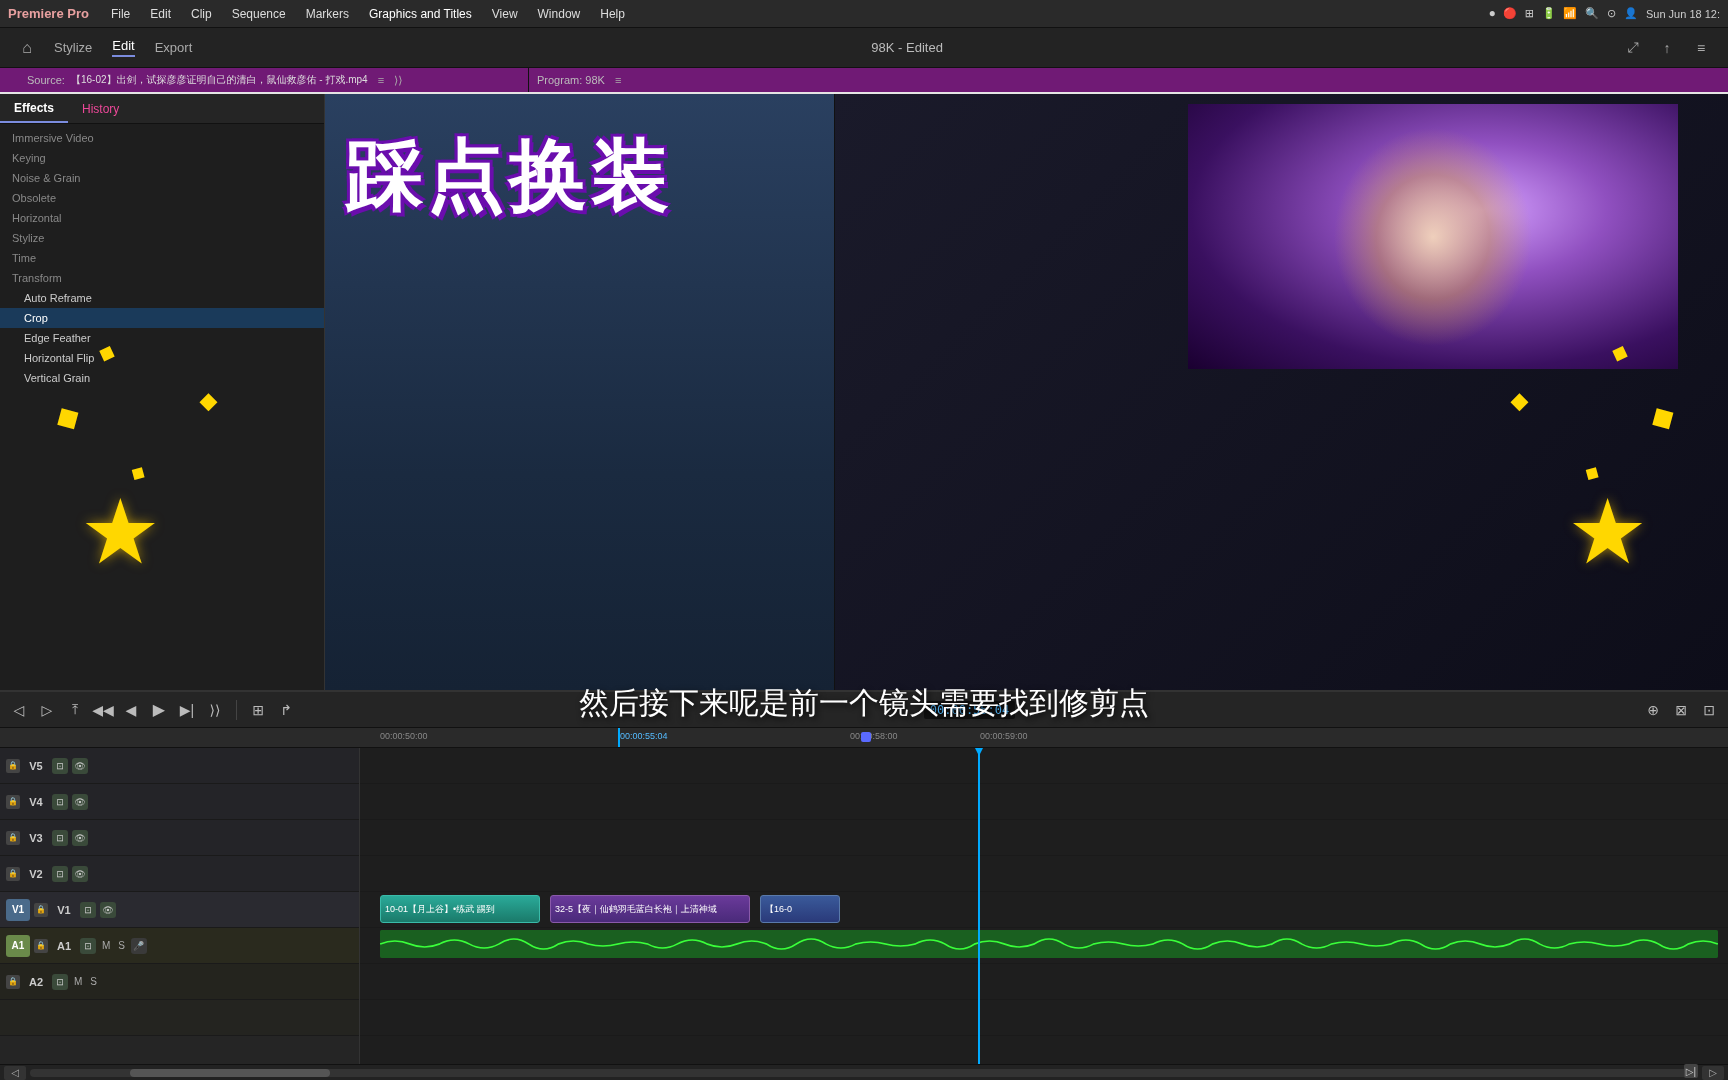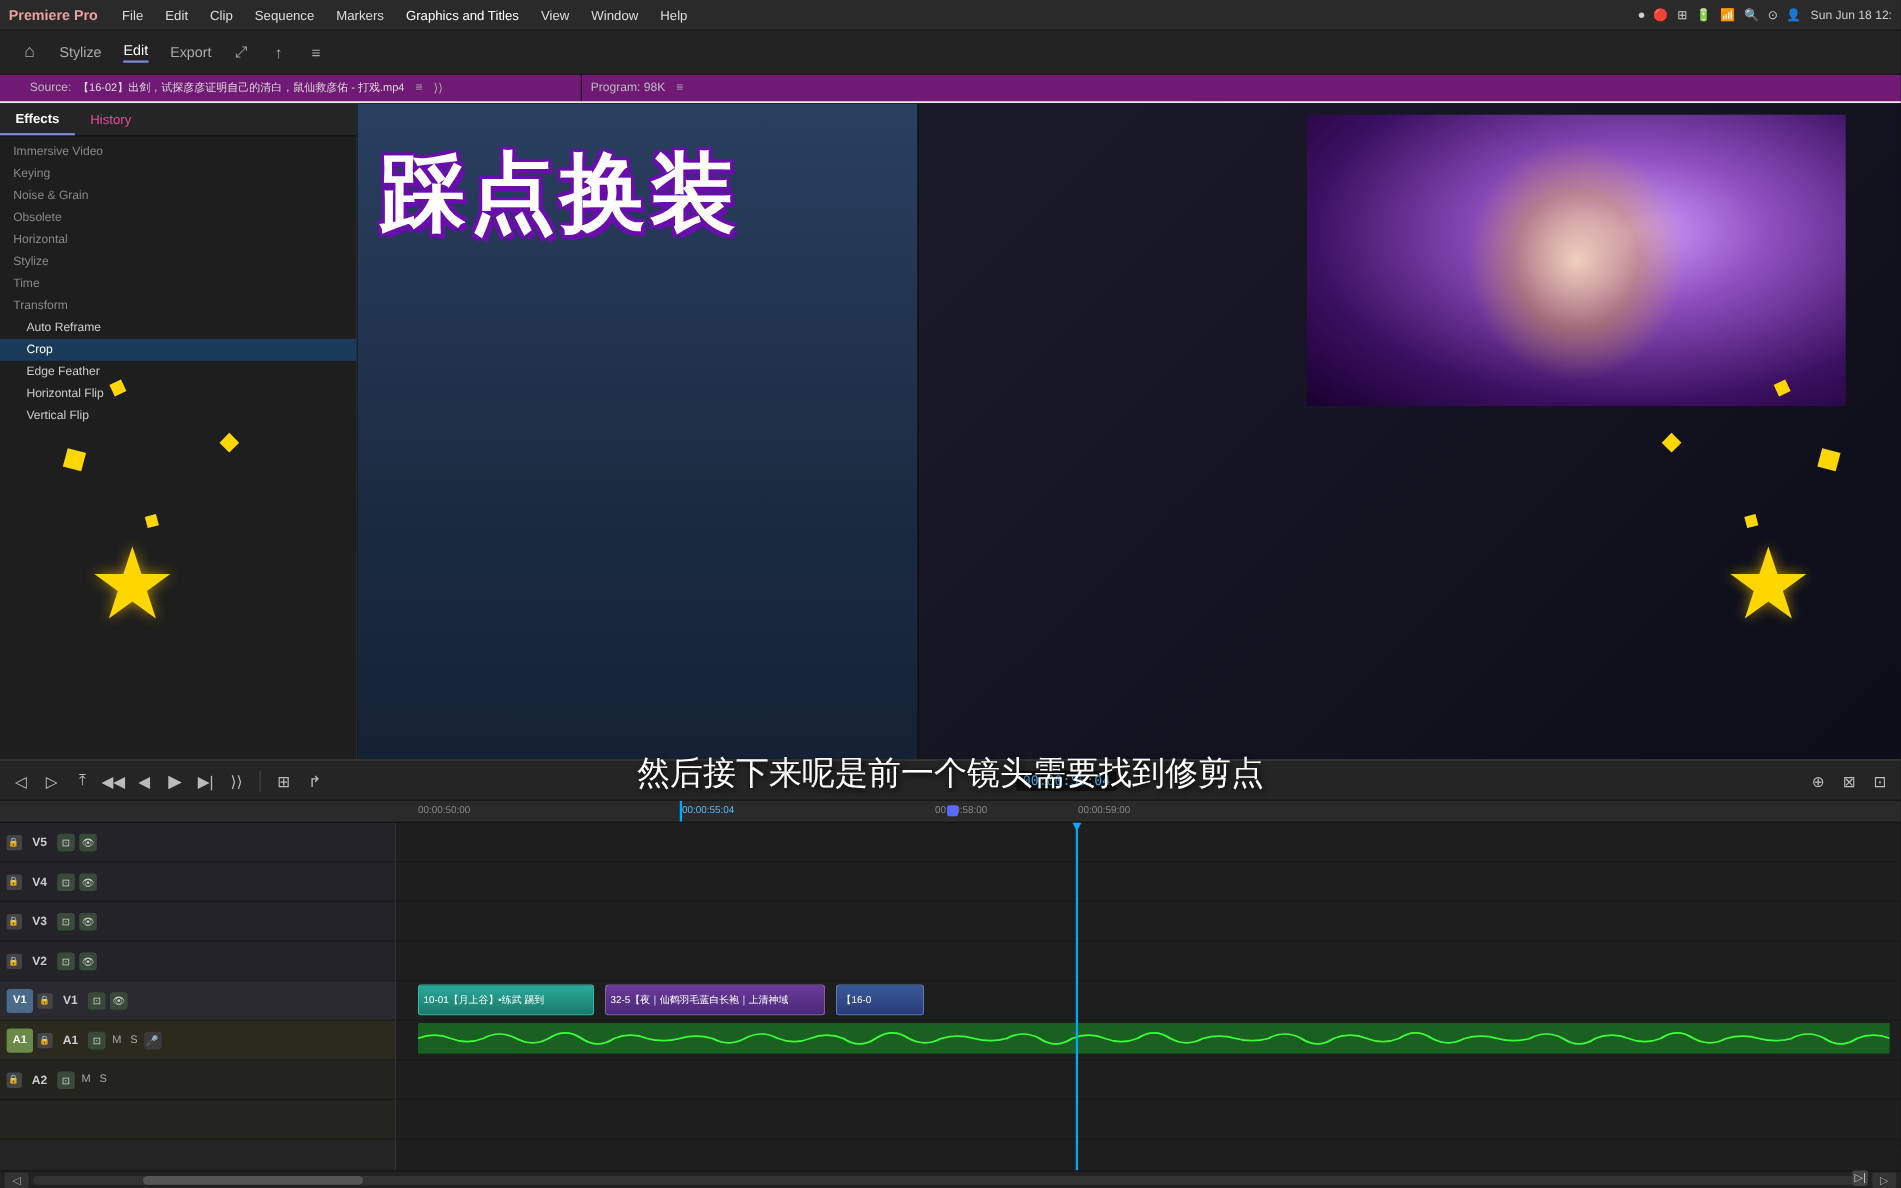--- a/index.html
+++ b/index.html
@@ -474,20 +474,21 @@
   </div>
 </div>
 
 <div id="top-toolbar">
   <div class="toolbar-icon">⌂</div>
   <div class="toolbar-nav">
     <span>Stylize</span>
     <span class="active">Edit</span>
     <span>Export</span>
   </div>
+  <div class="toolbar-center">98K - Edited</div>
   <div class="toolbar-right">
     <div class="toolbar-right-icon">⤢</div>
     <div class="toolbar-right-icon">↑</div>
     <div class="toolbar-right-icon">≡</div>
   </div>
 </div>
 
 <div id="monitor-bars">
   <div class="monitor-bar source">
     <span>Source:</span>
@@ -514,21 +515,21 @@
       <div class="effect-category">Noise &amp; Grain</div>
       <div class="effect-category">Obsolete</div>
       <div class="effect-category">Horizontal</div>
       <div class="effect-category">Stylize</div>
       <div class="effect-category">Time</div>
       <div class="effect-category">Transform</div>
       <div class="effect-item">Auto Reframe</div>
       <div class="effect-item selected">Crop</div>
       <div class="effect-item">Edge Feather</div>
       <div class="effect-item">Horizontal Flip</div>
-      <div class="effect-item">Vertical Flip</div>
+      <div class="effect-item">Vertical Grain</div>
     </div>
 
     <div style="margin-top:auto; padding:8px; border-top:1px solid #333; display:flex; gap:6px;">
       <div style="width:22px;height:22px;background:#333;border-radius:3px;display:flex;align-items:center;justify-content:center;font-size:12px;color:#ccc;cursor:pointer;">✎</div>
       <div style="width:22px;height:22px;background:#333;border-radius:3px;display:flex;align-items:center;justify-content:center;font-size:12px;color:#ccc;cursor:pointer;">⤢</div>
     </div>
   </div>
 
   <div class="monitor-area">
 

